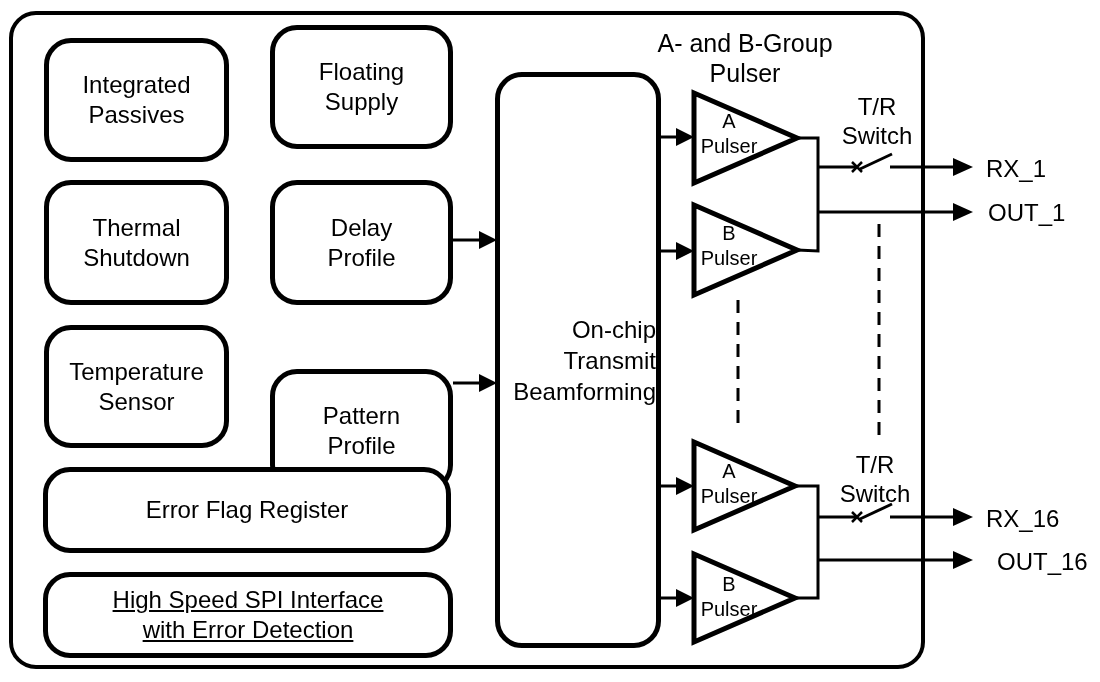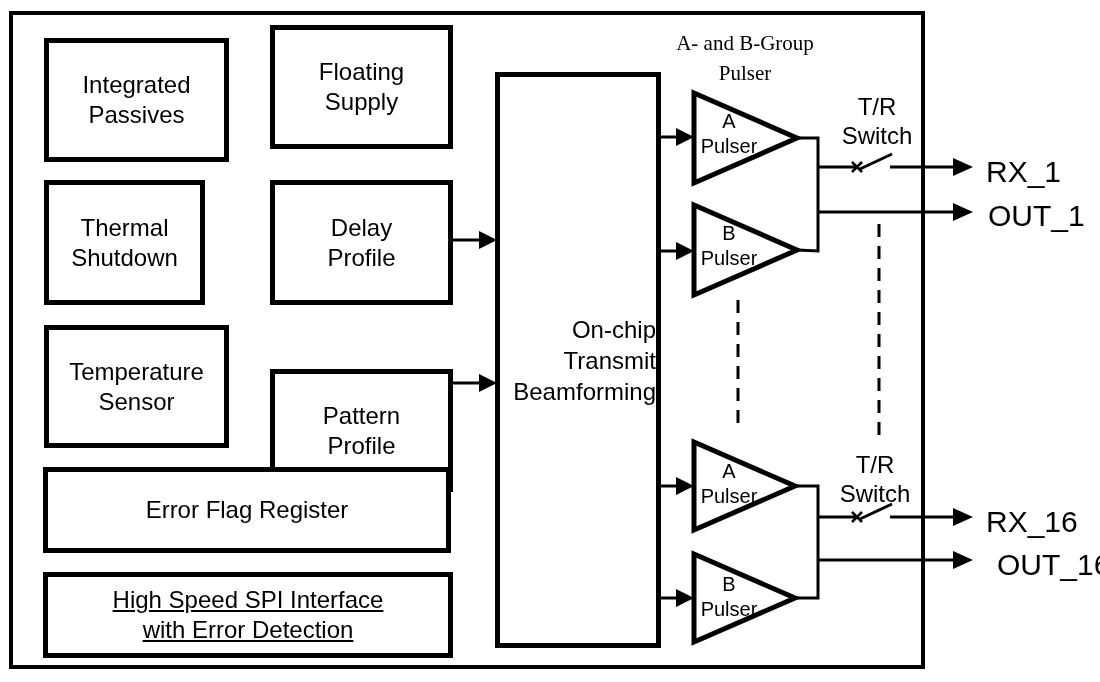--- a/index.html
+++ b/index.html
@@ -13,60 +13,61 @@
     width: 1100px;
     height: 682px;
     background: #ffffff;
     color: #000000;
     overflow: hidden;
   }
   .box {
     position: absolute;
     box-sizing: border-box;
     background: #ffffff;
+    border-radius: 27px;
   }
   .outer {
     left: 9px; top: 11px; width: 916px; height: 658px;
     border: 4px solid #000;
     background: transparent;
   }
   .block {
     border: 5px solid #000;
     display: flex;
     flex-direction: column;
     align-items: center;
     justify-content: center;
     text-align: center;
     font-size: 24px;
     line-height: 30px;
     color: #000;
   }
   .b-ip   { left: 44px;  top: 38px;  width: 185px; height: 124px; }
   .b-fs   { left: 270px; top: 25px;  width: 183px; height: 124px; }
-  .b-ts   { left: 44px;  top: 180px; width: 161px; height: 125px; }
+  .b-ts   { left: 44px;  top: 180px; width: 185px; height: 125px; }
   .b-dp   { left: 270px; top: 180px; width: 183px; height: 125px; }
   .b-temp { left: 44px;  top: 325px; width: 185px; height: 123px; }
   .b-pp   { left: 270px; top: 325px; width: 183px; height: 123px; margin-top: 44px; }
   .b-efr  { left: 43px;  top: 467px; width: 408px; height: 86px; }
   .b-spi  { left: 43px;  top: 572px; width: 410px; height: 86px; text-decoration: underline; }
   .b-bf   { left: 495px; top: 72px;  width: 166px; height: 576px; line-height: 31px; align-items: flex-end; }
   .wires {
     position: absolute;
     left: 0; top: 0; width: 1100px; height: 682px;
   }
   .lbl {
     position: absolute;
     text-align: center;
     color: #000;
     white-space: nowrap;
   }
-  .title-lbl   { left: 640px; top: 28px;  width: 210px; font-size: 21px; line-height: 30px; font-family: Liberation Serif, serif; }
+  .title-lbl   { left: 640px; top: 28px;  width: 210px; font-size: 25px; line-height: 30px; }
   .tr-top      { left: 827px; top: 92px;  width: 100px; font-size: 24px; line-height: 29px; }
   .tr-bottom   { left: 825px; top: 450px; width: 100px; font-size: 24px; line-height: 29px; }
-  .port        { font-size: 30px; text-align: right; }
+  .port        { font-size: 24px; text-align: right; }
   .p-rx1  { left: 986px; top: 155px; }
   .p-out1 { left: 988px; top: 199px; }
   .p-rx16 { left: 986px; top: 505px; }
   .p-out16{ left: 997px; top: 548px; }
   .plabel { width: 70px; font-size: 20px; line-height: 25px; }
   .pl-ta { left: 694px; top: 109px; }
   .pl-tb { left: 694px; top: 221px; }
   .pl-ba { left: 694px; top: 459px; }
   .pl-bb { left: 694px; top: 572px; }
   .line1, .line2, .line3 { display: block; }

